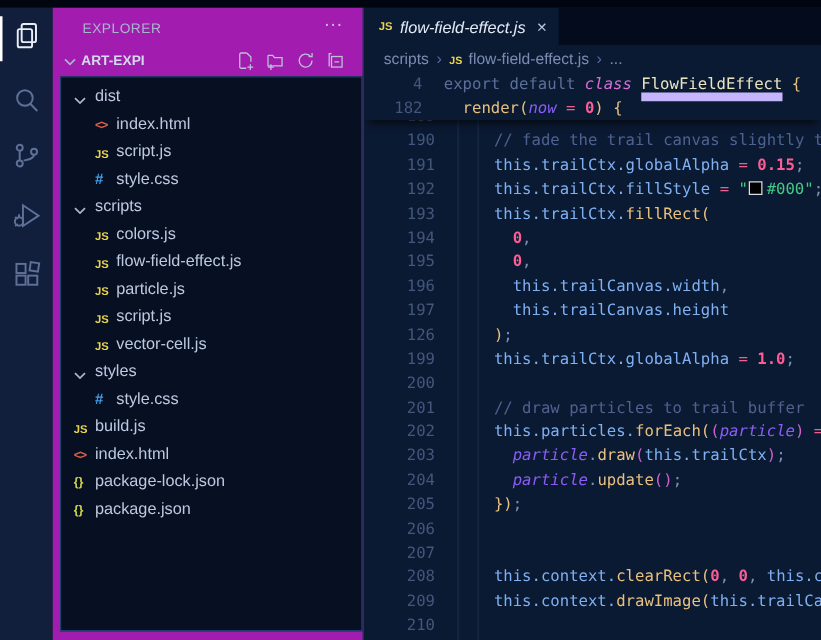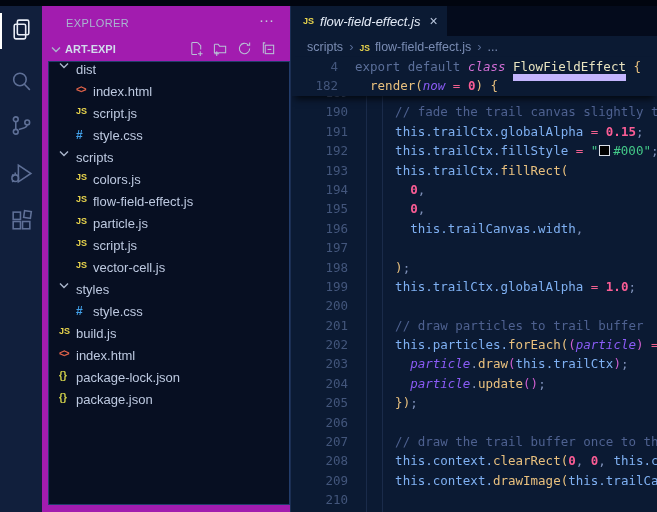--- a/index.html
+++ b/index.html
@@ -24,21 +24,21 @@
   .sb-title-row{position:absolute;left:0;top:4px;width:100%;height:26px;display:flex;align-items:center;}
   .sb-title{margin-left:24px;font-size:11px;letter-spacing:.4px;color:#a9b6cf;}
   .sb-menu{position:absolute;right:16px;top:1px;font-size:15px;color:#c2cbdc;cursor:pointer;}
   .sb-section{position:absolute;left:0;top:32px;width:100%;height:22px;display:flex;align-items:center;}
   .sb-chev{margin-left:9px;display:flex;}
   .sb-section-label{margin-left:4px;font-size:11px;font-weight:bold;color:#d2dbec;}
   .sb-actions{position:absolute;right:14px;top:3px;display:flex;gap:9px;}
   .sb-actions svg{width:15px;height:15px;stroke:#b9c3d6;fill:none;stroke-width:1.1;cursor:pointer;}
   #treebox{position:absolute;left:6px;top:55px;width:242px;height:444px;background:#070f22;
            border:1px solid #223c6b;box-sizing:border-box;overflow:hidden;}
-  .tree-row{height:22px;display:flex;align-items:flex-start;font-size:13px;color:#bdc9e0;cursor:pointer;white-space:nowrap;}
+  .tree-row{height:22px;display:flex;align-items:flex-end;font-size:13px;color:#bdc9e0;cursor:pointer;white-space:nowrap;}
   .tree-chev{width:17px;flex:none;display:flex;align-items:center;}
   .tree-chev svg{stroke:#aab6cc;fill:none;stroke-width:1.4;}
   .fi{width:17px;flex:none;font-weight:bold;font-family:"Liberation Sans",sans-serif;}
   .fi-js{color:#e8d44d;font-size:9px;}
   .fi-html{color:#e0634a;font-size:10px;letter-spacing:-1px;}
   .fi-css{color:#42a0e8;font-size:12px;}
   .fi-json{color:#d3d34b;font-size:10px;}
 
   
   #tabstrip{position:absolute;left:0;top:0;width:100%;height:30px;background:#040b1c;}
@@ -292,23 +292,24 @@
         <div class="code-row mono">
           <span class="gutter">195</span>
           <span class="ct"><span class="tk-pun">      </span><span class="tk-num">0</span><span class="tk-pun">,</span></span>
         </div>
         <div class="code-row mono">
           <span class="gutter">196</span>
           <span class="ct"><span class="tk-prop">      this.trailCanvas.width</span><span class="tk-pun">,</span></span>
         </div>
         <div class="code-row mono">
           <span class="gutter">197</span>
-        </div>
-        <div class="code-row mono">
-          <span class="gutter">198</span>
+          <span class="ct"><span class="tk-prop">      this.trailCanvas.height</span></span>
+        </div>
+        <div class="code-row mono">
+          <span class="gutter">126</span>
           <span class="ct"><span class="tk-pun">    </span><span class="tk-b1">)</span><span class="tk-pun">;</span></span>
         </div>
         <div class="code-row mono">
           <span class="gutter">199</span>
           <span class="ct"><span class="tk-prop">    this.trailCtx.globalAlpha </span><span class="tk-op">= </span><span class="tk-num">1.0</span><span class="tk-pun">;</span></span>
         </div>
         <div class="code-row mono">
           <span class="gutter">200</span>
           <span class="ct"></span>
         </div>
@@ -331,21 +332,20 @@
         <div class="code-row mono">
           <span class="gutter">205</span>
           <span class="ct"><span class="tk-pun">    </span><span class="tk-b1">})</span><span class="tk-pun">;</span></span>
         </div>
         <div class="code-row mono">
           <span class="gutter">206</span>
           <span class="ct"></span>
         </div>
         <div class="code-row mono">
           <span class="gutter">207</span>
-          <span class="ct"><span class="tk-cm">    // draw the trail buffer once to th</span></span>
         </div>
         <div class="code-row mono">
           <span class="gutter">208</span>
           <span class="ct"><span class="tk-prop">    this.context.</span><span class="tk-fn">clearRect</span><span class="tk-b1">(</span><span class="tk-num">0</span><span class="tk-pun">, </span><span class="tk-num">0</span><span class="tk-pun">, </span><span class="tk-prop">this.c</span></span>
         </div>
         <div class="code-row mono">
           <span class="gutter">209</span>
           <span class="ct"><span class="tk-prop">    this.context.</span><span class="tk-fn">drawImage</span><span class="tk-b1">(</span><span class="tk-prop">this.trailCa</span></span>
         </div>
         <div class="code-row mono">

